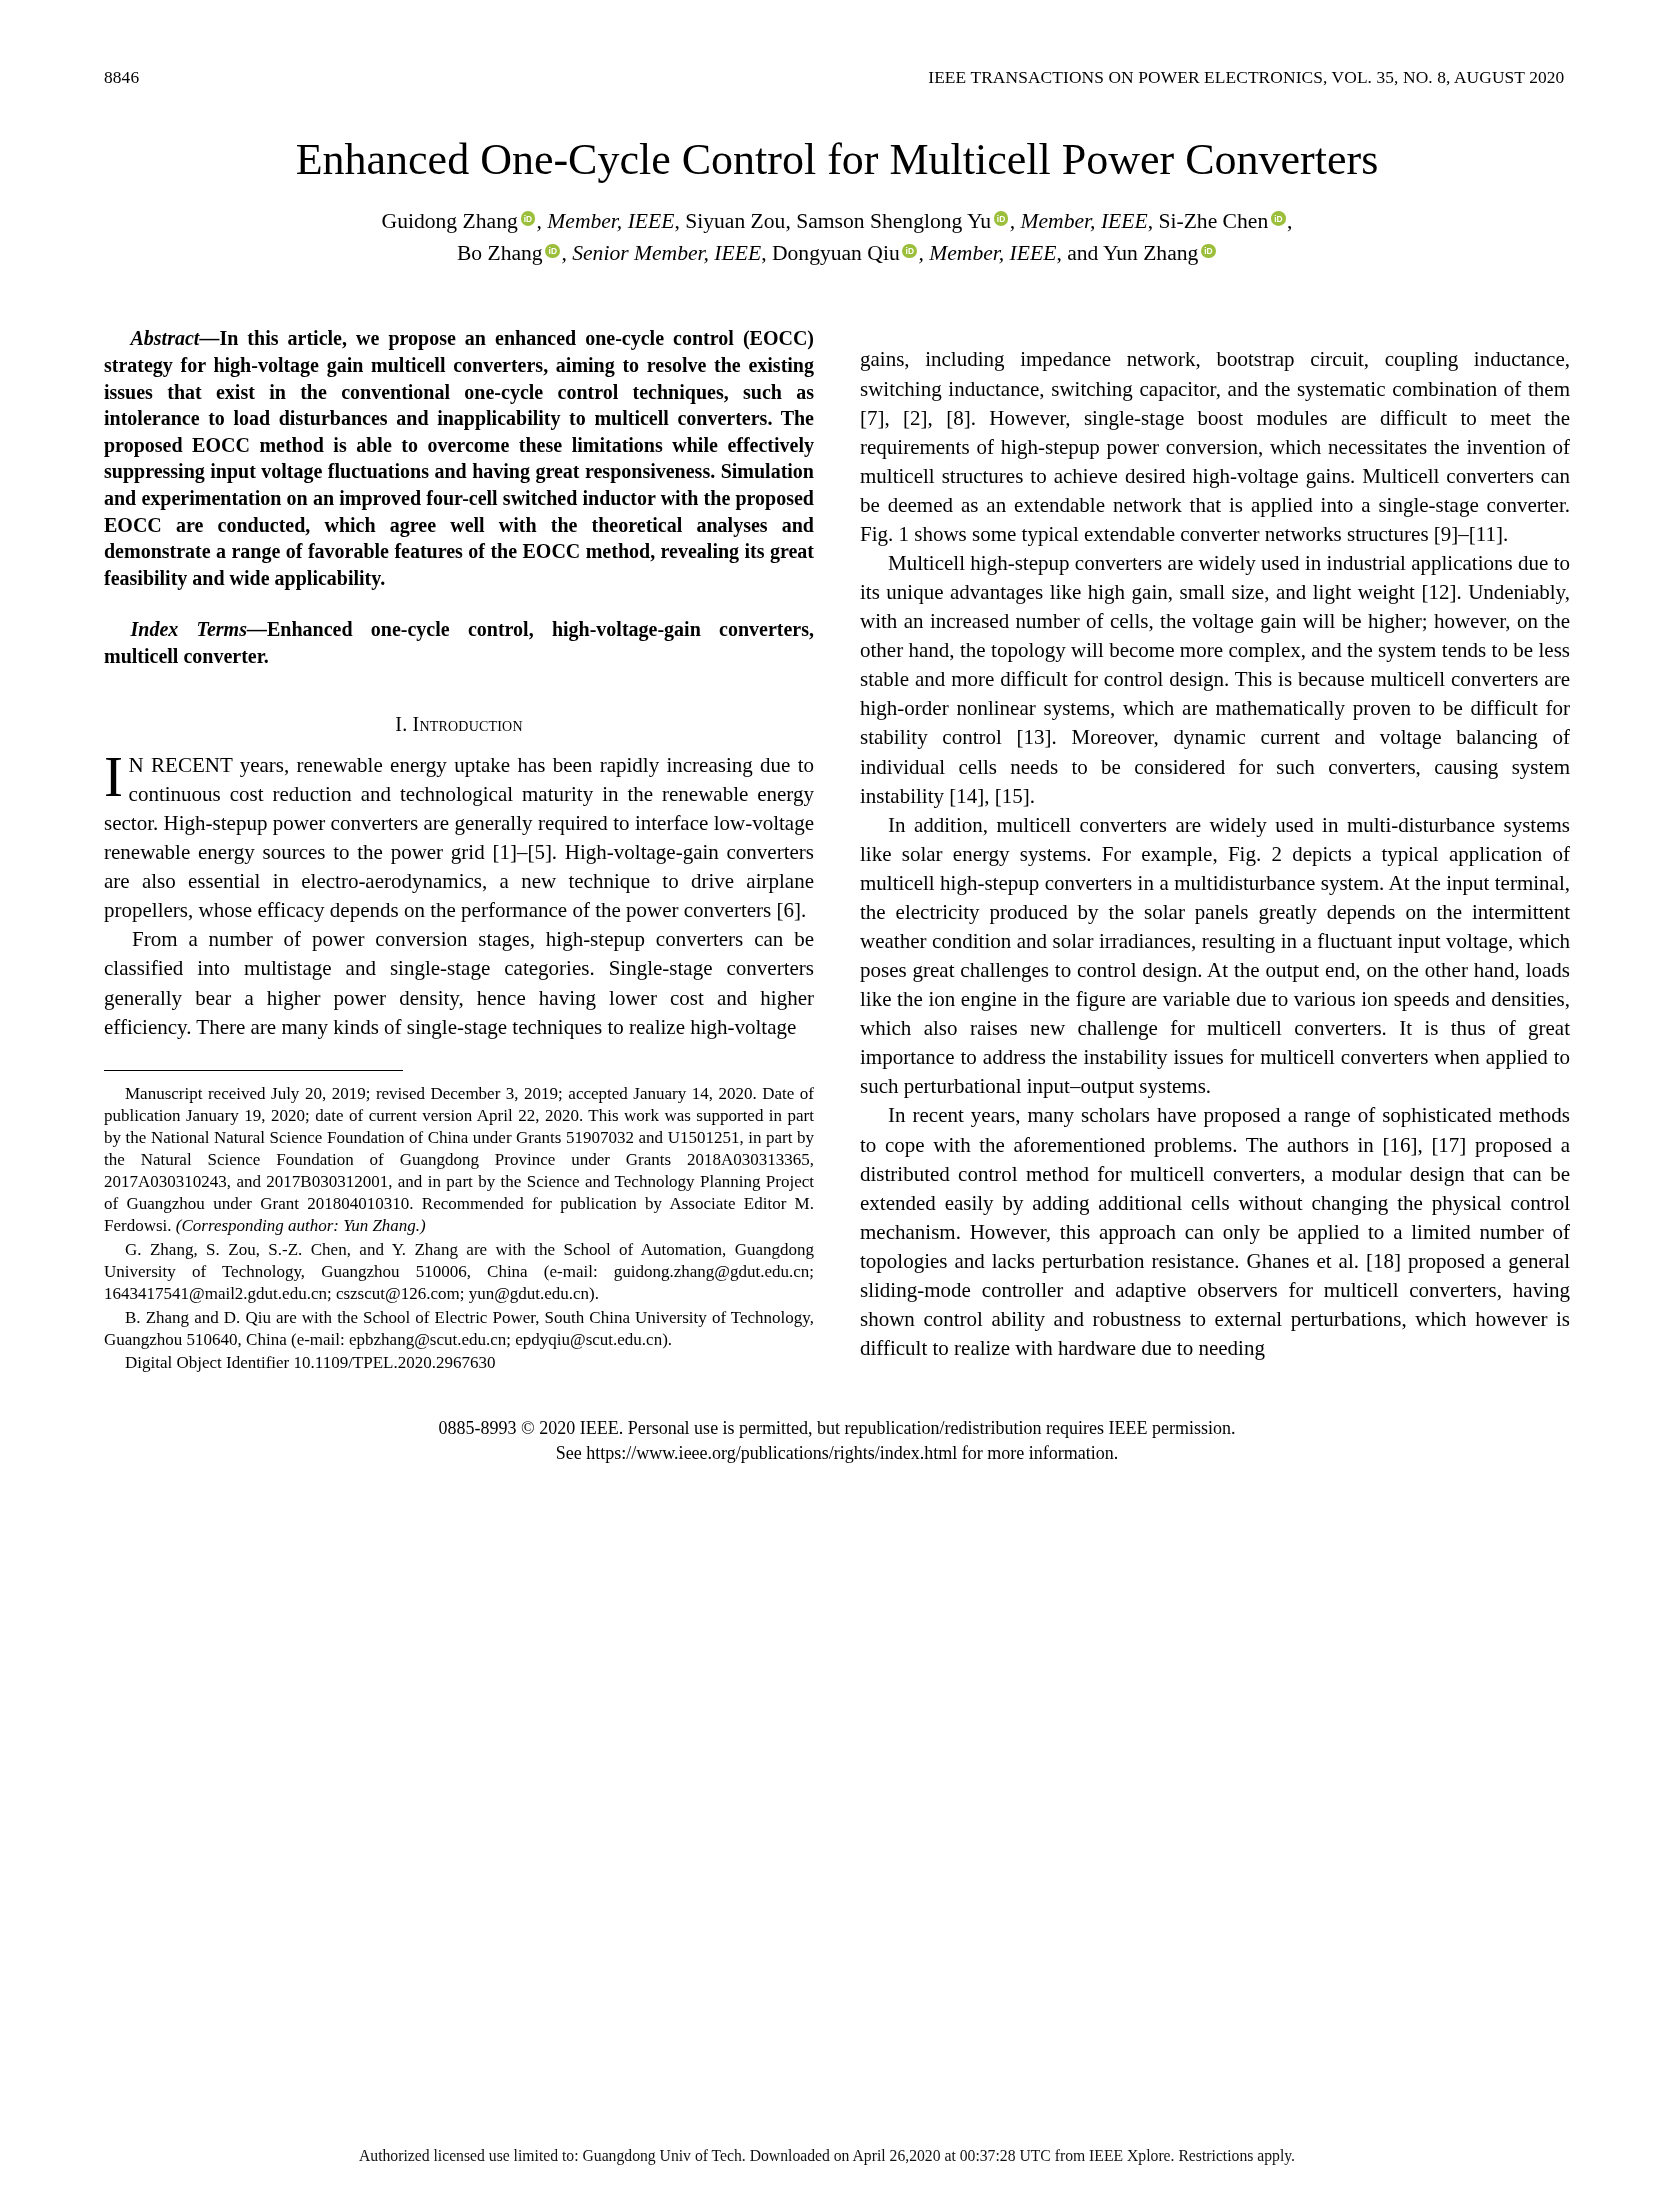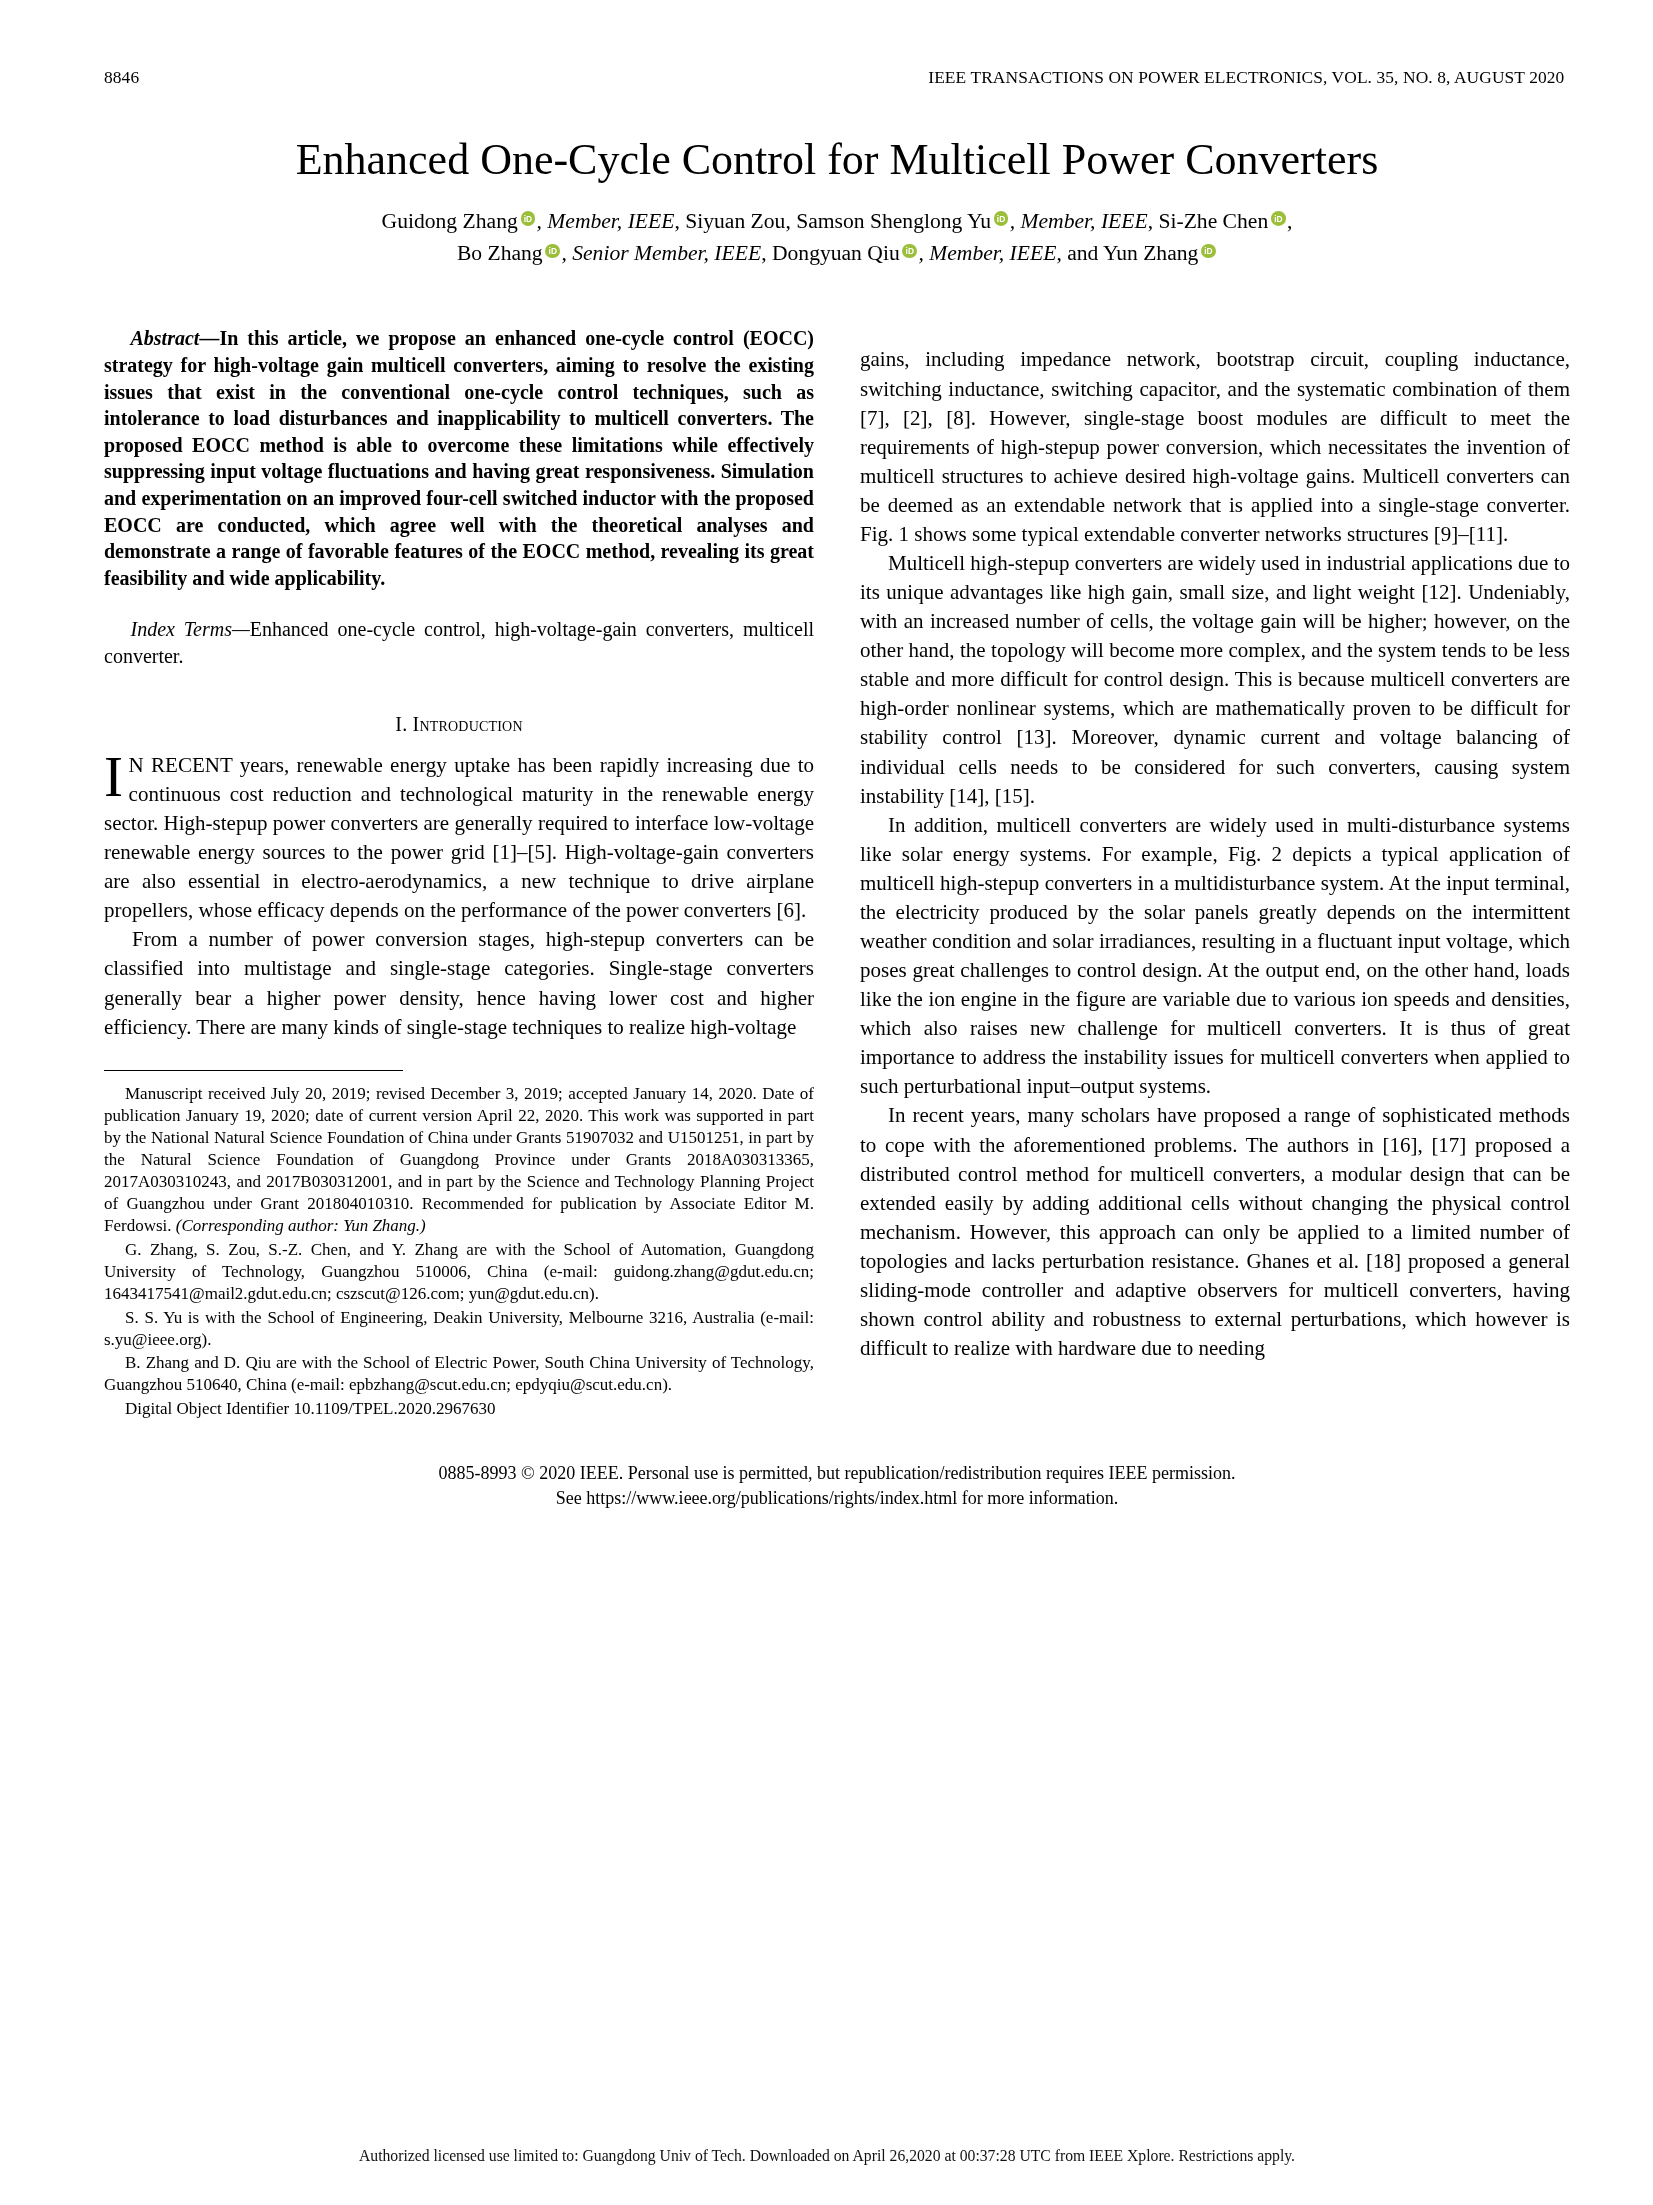--- a/index.html
+++ b/index.html
@@ -82,21 +82,21 @@
 
   .abstract {
     font-weight:bold;
     font-size:20px;
     line-height:1.33;
     text-align:justify;
     text-indent:26.5px;
   }
   .abstract .lead { font-style:italic; }
   .indexterms {
-    font-weight:normal;
+    font-weight:bold;
     font-size:20px;
     line-height:1.33;
     text-align:justify;
     text-indent:26.5px;
     margin-top:25px;
   }
   .indexterms .lead { font-style:italic; }
 
   .sec-head {
     text-align:center;
@@ -196,21 +196,20 @@
 
       <p class="dropcap-p"><span class="dropcap">I</span><span>N RECENT years, renewable energy uptake has been rapidly increasing due to continuous cost reduction and technological maturity in the renewable energy sector. High-stepup power converters are generally required to interface low-voltage renewable energy sources to the power grid [1]–[5]. High-voltage-gain converters are also essential in electro-aerodynamics, a new technique to drive airplane propellers, whose efficacy depends on the performance of the power converters [6].</span></p>
 
       <p class="body-p">From a number of power conversion stages, high-stepup converters can be classified into multistage and single-stage categories. Single-stage converters generally bear a higher power density, hence having lower cost and higher efficiency. There are many kinds of single-stage techniques to realize high-voltage</p>
 
       <div class="fn-rule"></div>
 
       <div class="footnotes">
         <p><span>Manuscript received July 20, 2019; revised December 3, 2019; accepted January 14, 2020. Date of publication January 19, 2020; date of current version April 22, 2020. This work was supported in part by the National Natural Science Foundation of China under Grants 51907032 and U1501251, in part by the Natural Science Foundation of Guangdong Province under Grants 2018A030313365, 2017A030310243, and 2017B030312001, and in part by the Science and Technology Planning Project of Guangzhou under Grant 201804010310. Recommended for publication by Associate Editor M. Ferdowsi.</span> <span class="it">(Corresponding author: Yun Zhang.)</span></p>
         <p>G. Zhang, S. Zou, S.-Z. Chen, and Y. Zhang are with the School of Automation, Guangdong University of Technology, Guangzhou 510006, China (e-mail: guidong.zhang@gdut.edu.cn; 1643417541@mail2.gdut.edu.cn; cszscut@126.com; yun@gdut.edu.cn).</p>
-        <p>S. S. Yu is with the School of Engineering, Deakin University, Melbourne 3216, Australia (e-mail: s.yu@ieee.org).</p>
         <p>B. Zhang and D. Qiu are with the School of Electric Power, South China University of Technology, Guangzhou 510640, China (e-mail: epbzhang@scut.edu.cn; epdyqiu@scut.edu.cn).</p>
         <p>Digital Object Identifier 10.1109/TPEL.2020.2967630</p>
       </div>
 
     </div>
 
     <div class="col">
       <p class="body-p first">gains, including impedance network, bootstrap circuit, coupling inductance, switching inductance, switching capacitor, and the systematic combination of them [7], [2], [8]. However, single-stage boost modules are difficult to meet the requirements of high-stepup power conversion, which necessitates the invention of multicell structures to achieve desired high-voltage gains. Multicell converters can be deemed as an extendable network that is applied into a single-stage converter. Fig. 1 shows some typical extendable converter networks structures [9]–[11].</p>
       <p class="body-p">Multicell high-stepup converters are widely used in industrial applications due to its unique advantages like high gain, small size, and light weight [12]. Undeniably, with an increased number of cells, the voltage gain will be higher; however, on the other hand, the topology will become more complex, and the system tends to be less stable and more difficult for control design. This is because multicell converters are high-order nonlinear systems, which are mathematically proven to be difficult for stability control [13]. Moreover, dynamic current and voltage balancing of individual cells needs to be considered for such converters, causing system instability [14], [15].</p>
       <p class="body-p">In addition, multicell converters are widely used in multi-disturbance systems like solar energy systems. For example, Fig. 2 depicts a typical application of multicell high-stepup converters in a multidisturbance system. At the input terminal, the electricity produced by the solar panels greatly depends on the intermittent weather condition and solar irradiances, resulting in a fluctuant input voltage, which poses great challenges to control design. At the output end, on the other hand, loads like the ion engine in the figure are variable due to various ion speeds and densities, which also raises new challenge for multicell converters. It is thus of great importance to address the instability issues for multicell converters when applied to such perturbational input–output systems.</p>

